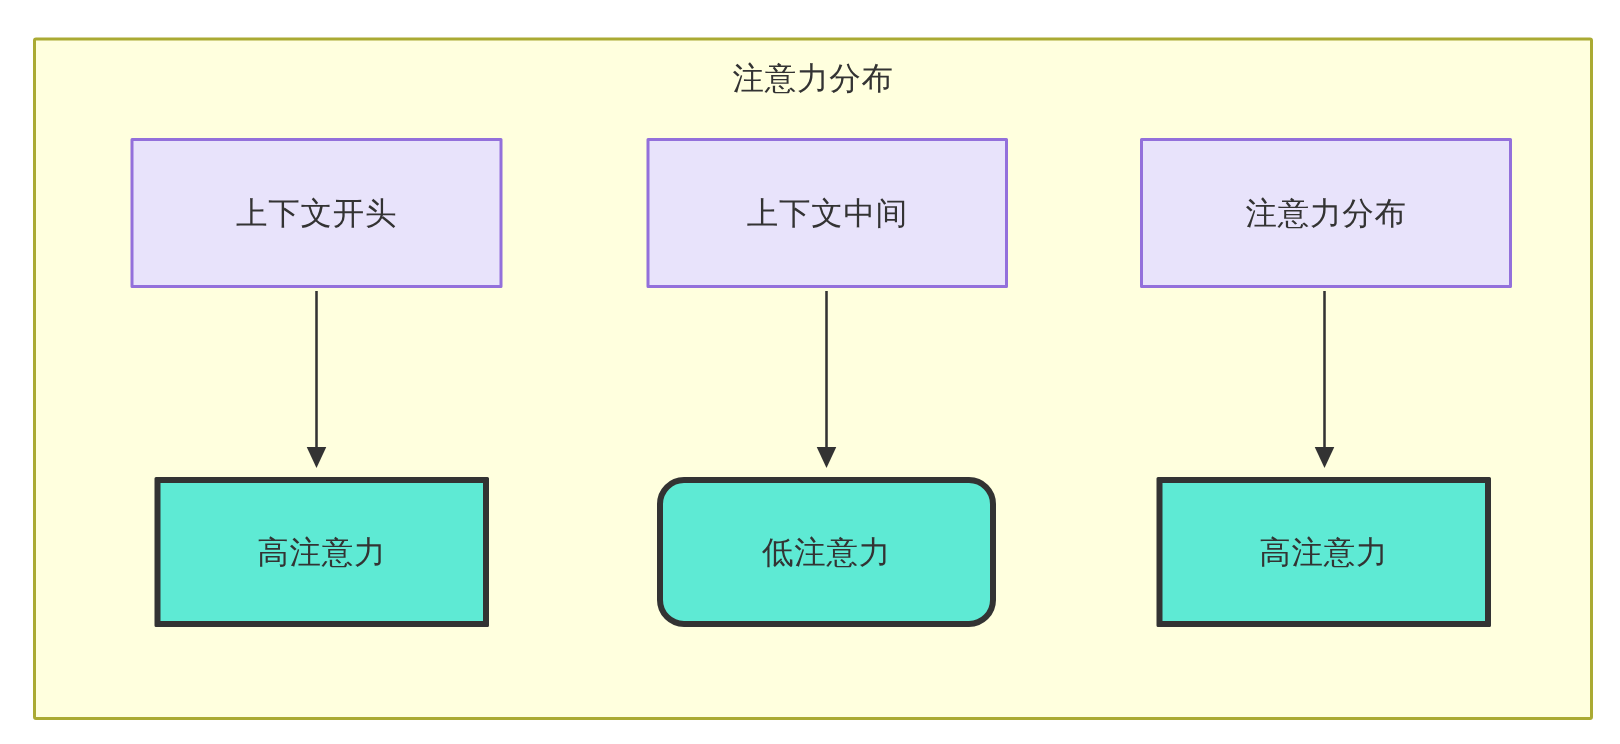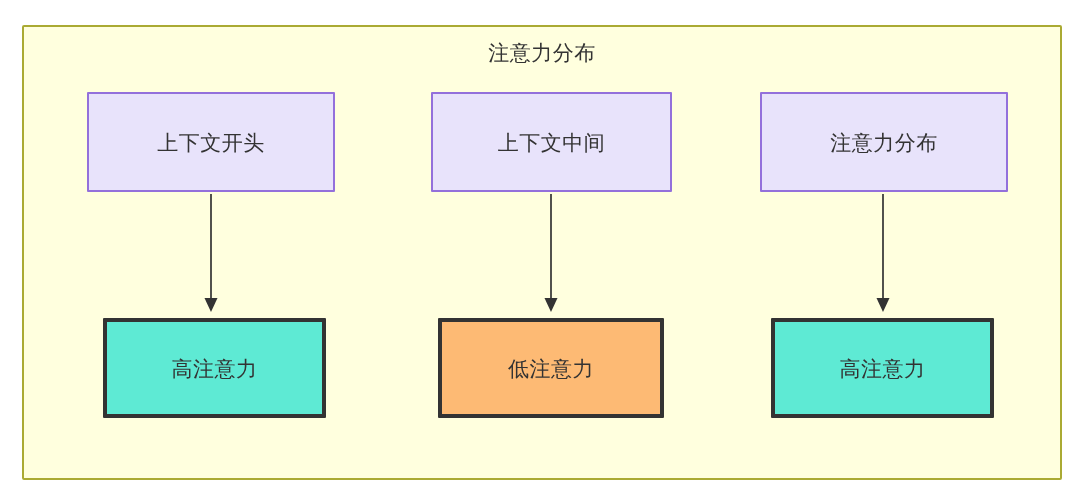--- a/index.html
+++ b/index.html
@@ -66,21 +66,21 @@
     border: 2px solid #9370db;
     border-radius: 1px;
   }
 
   .node.attn {
     border: 4px solid #333333;
     border-radius: 1px;
   }
 
   .node.attn.high { background: #5eead4; }
-  .node.attn.low  { background: #fdba74; }
+  .node.attn.low  { background: #5eead4; border-radius: 18px; }
 
   
   #node-ctx-start  { left: 87px;  top: 92px;  width: 248px; height: 100px; }
   #node-ctx-middle { left: 431px; top: 92px;  width: 241px; height: 100px; }
   #node-ctx-end    { left: 760px; top: 92px;  width: 248px; height: 100px; }
 
   
   #node-attn-1 { left: 103px; top: 318px; width: 223px; height: 100px; }
   #node-attn-2 { left: 438px; top: 318px; width: 226px; height: 100px; }
   #node-attn-3 { left: 771px; top: 318px; width: 223px; height: 100px; }

